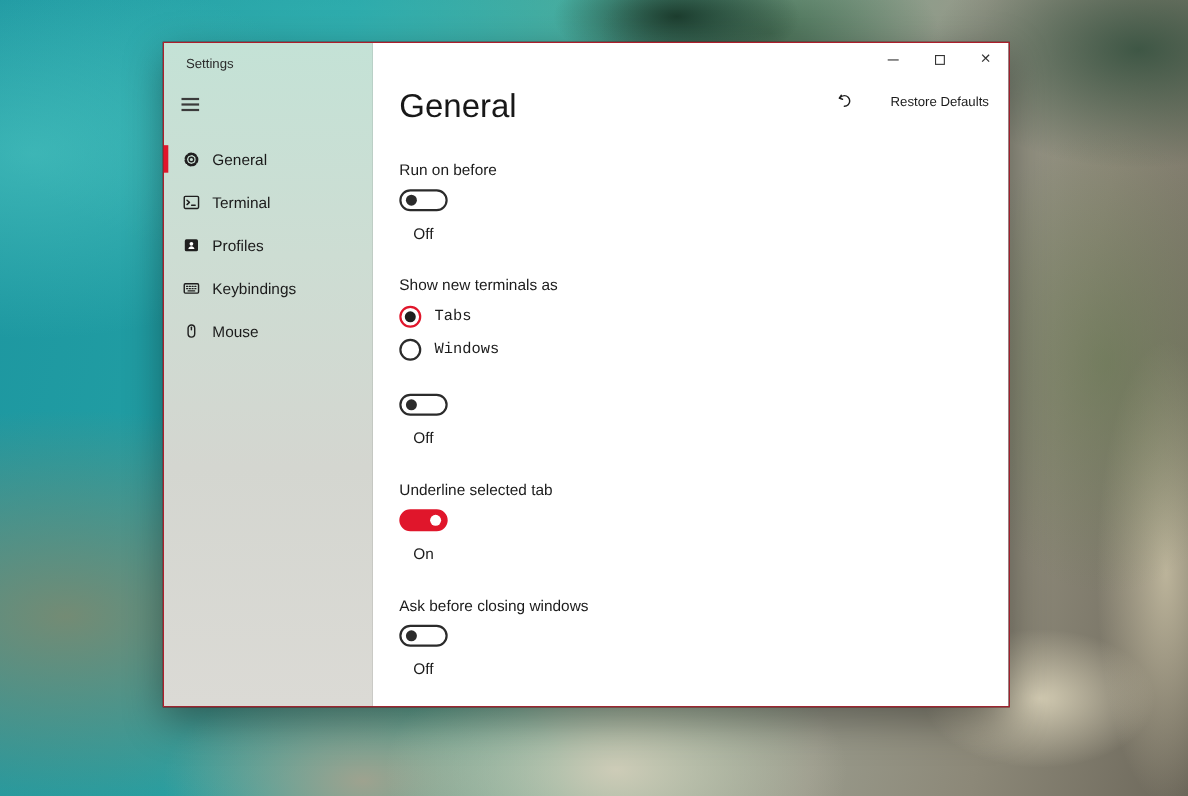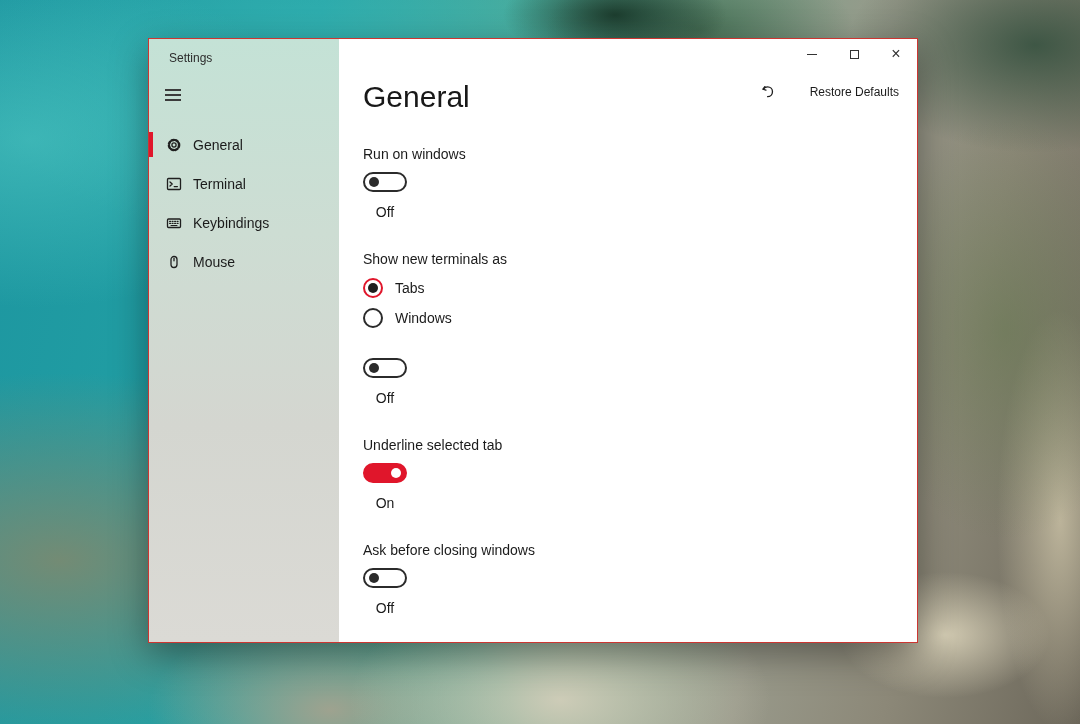--- a/index.html
+++ b/index.html
@@ -23,21 +23,21 @@
       radial-gradient(260px 140px at 330px 710px, rgba(168,162,142,0.9), rgba(168,162,142,0) 70%),
       radial-gradient(500px 260px at 60px 560px, rgba(130,136,108,0.85), rgba(130,136,108,0) 72%),
       radial-gradient(420px 240px at 30px 140px, rgba(80,200,195,0.6), rgba(80,200,195,0) 70%),
       radial-gradient(520px 260px at 330px 60px, rgba(64,190,186,0.55), rgba(64,190,186,0) 72%),
       linear-gradient(103deg, #1d96a0 0%, #22a0a4 26%, #4fa895 44%, #7da48c 58%, #98998a 72%, #8c8878 84%, #6c675a 100%);
   }
 
   
   .window {
     position:absolute; left:148px; top:38px; width:770px; height:605px;
-    display:flex; background:#84cc16; overflow:hidden;
+    display:flex; background:#000000; overflow:hidden;
     border:1px solid rgba(212,38,53,0.9);
     box-shadow:0 12px 34px rgba(0,0,0,0.38);
   }
 
   
   .sidebar {
     width:190px; flex:none; position:relative;
     background:linear-gradient(180deg,#c4e2d6 0%, #cdddd3 32%, #d4d6d0 64%, #dbdad5 100%);
   }
   .app-title { font-size:12px; color:#2c2c2c; padding:12px 0 0 20px; }
@@ -84,21 +84,21 @@
   .control-row { margin-top:9px; display:flex; align-items:center; gap:12px; cursor:pointer; width:max-content;flex-direction:column; }
   .toggle {
     width:44px; height:20px; border:2px solid #2b2b2b; border-radius:12px;
     position:relative; background:#fff; flex:none;
   }
   .toggle .knob { position:absolute; width:10px; height:10px; border-radius:50%; background:#2b2b2b; top:3px; left:4px; }
   .toggle.on { background:var(--accent,#e0162b); border-color:var(--accent,#e0162b); }
   .toggle.on .knob { background:#fff; left:auto; right:4px; }
   .toggle-state { font-size:14px; color:#1b1b1b; }
 
-  .radio-row { margin-top:10px; display:flex; align-items:center; gap:12px; height:20px; cursor:pointer; width:max-content; }
+  .radio-row { margin-top:10px; display:flex; align-items:center; gap:12px; height:20px; cursor:pointer; width:max-content;font-family:Liberation Mono, monospace; }
   .radio {
     width:20px; height:20px; border:2px solid #2b2b2b; border-radius:50%; background:#fff;
     display:flex; align-items:center; justify-content:center; flex:none;
   }
   .radio.checked { border-color:var(--accent,#e0162b); }
   .radio .dot { width:10px; height:10px; border-radius:50%; background:#1f1f1f; }
   .radio-label { font-size:14px; color:#1b1b1b; }
 </style>
 </head>
 <body>
@@ -134,20 +134,31 @@
         <span class="nav-icon">
           <svg viewBox="0 0 16 16">
               <rect x="1.5" y="2.5" width="13" height="11" rx="1"></rect>
               <path d="M4 6l2.2 2L4 10"></path>
               <line x1="8.2" y1="10.6" x2="11.4" y2="10.6"></line>
             </svg>
         </span>
         <span class="nav-label">Terminal</span>
       </div>
 
+      <div class="nav-item">
+        <span class="sel-bar"></span>
+        <span class="nav-icon">
+          <svg viewBox="0 0 16 16">
+              <rect x="2" y="2.5" width="12" height="11" rx="1.5" fill="#1f1f1f" stroke="none"></rect>
+              <circle cx="8" cy="6.6" r="1.7" fill="#fff" stroke="none"></circle>
+              <path d="M5.2 11.4c.4-1.7 1.5-2.5 2.8-2.5s2.4.8 2.8 2.5z" fill="#fff" stroke="none"></path>
+            </svg>
+        </span>
+        <span class="nav-label">Profiles</span>
+      </div>
 
       <div class="nav-item">
         <span class="sel-bar"></span>
         <span class="nav-icon">
           <svg viewBox="0 0 16 16">
               <rect x="1.5" y="4" width="13" height="8.5" rx="1"></rect>
               <path d="M3.6 6.4h1M6.1 6.4h1M8.6 6.4h1M11.1 6.4h1M3.6 8.4h1M6.1 8.4h1M8.6 8.4h1M11.1 8.4h1M5 10.5h6" stroke-width="1.1"></path>
             </svg>
         </span>
         <span class="nav-label">Keybindings</span>
@@ -186,21 +197,21 @@
       <svg viewBox="0 0 16 16">
           <path d="M5.2 2.8 3.2 5.6l3.1 1"></path>
           <path d="M3.5 5.5C4.7 4 6.3 3.1 8.1 3.1c2.9 0 5.2 2.3 5.2 5.2 0 2.9-2.3 5.2-5.2 5.2"></path>
         </svg>
       <span class="restore-label">Restore Defaults</span>
     </button>
 
     <h1 class="page-title">General</h1>
 
     <div class="group">
-      <div class="group-label">Run on windows</div>
+      <div class="group-label">Run on before</div>
       <div class="control-row">
         <span class="toggle">
             <span class="knob"></span>
           </span>
         <span class="toggle-state">Off</span>
       </div>
     </div>
 
     <div class="group">
       <div class="group-label">Show new terminals as</div>

